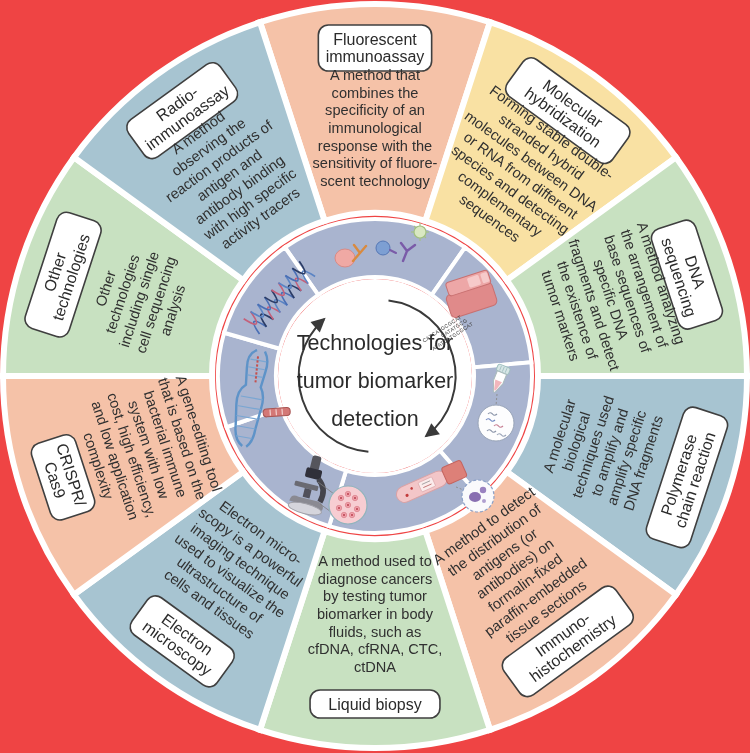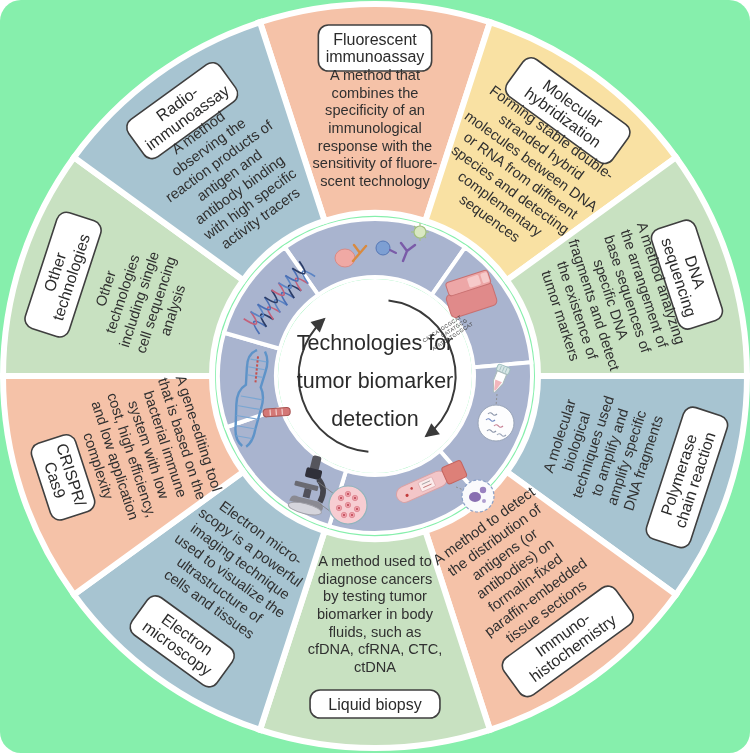--- a/index.html
+++ b/index.html
@@ -1,16 +1,16 @@
 <!DOCTYPE html>
 <html><head>
 <meta charset="utf-8">
 <style>
   html,body{margin:0;padding:0;background:#ffffff;}
-  .stage{width:750px;height:753px;position:relative;background:#86efac;overflow:hidden;border-radius:21px;}
+  .stage{width:750px;height:753px;position:relative;background:#ef4444;overflow:hidden;}
   svg{display:block;font-family:"Liberation Sans", sans-serif;}
   .seg-label{font-size:16px;fill:#2b2b2b;}
   .seg-desc{font-size:14.6px;fill:#303030;}
   .center-title{font-size:21.5px;fill:#2b2b2b;}
   .tiny-dna{font-size:5.2px;fill:#3d3d3d;letter-spacing:.3px;}
 </style>
 </head>
 <body>
 
 <div class="stage">

